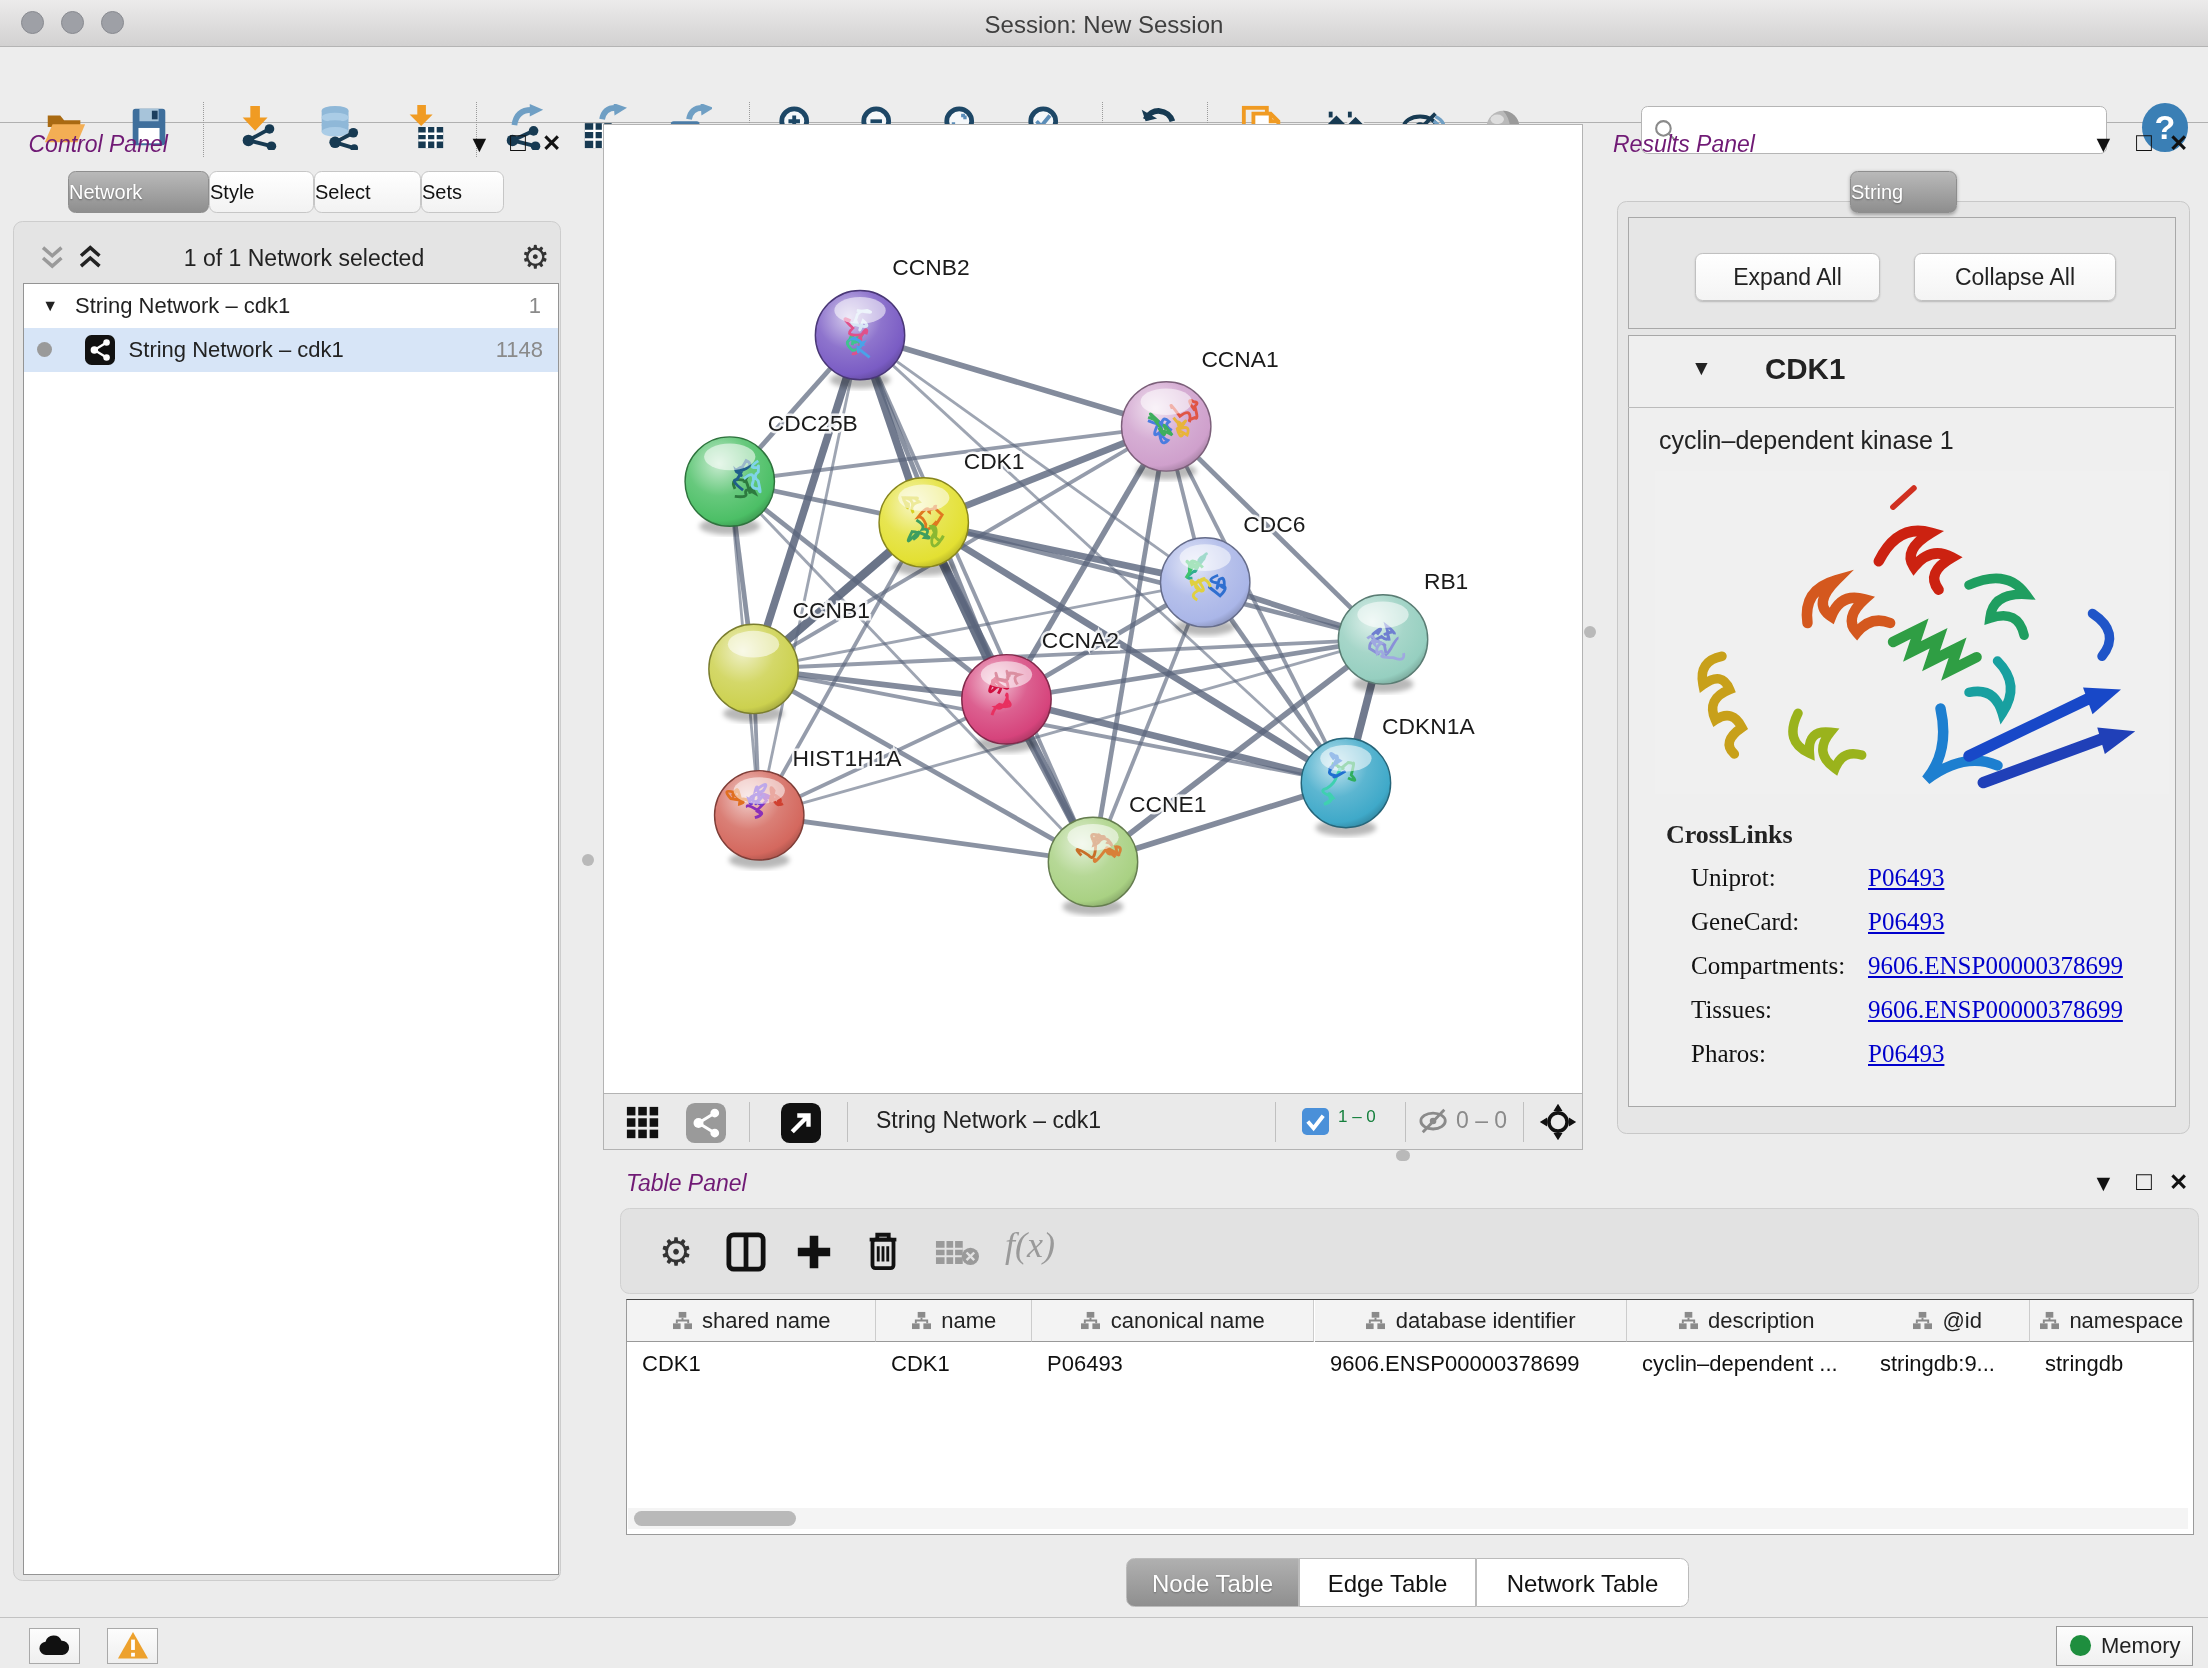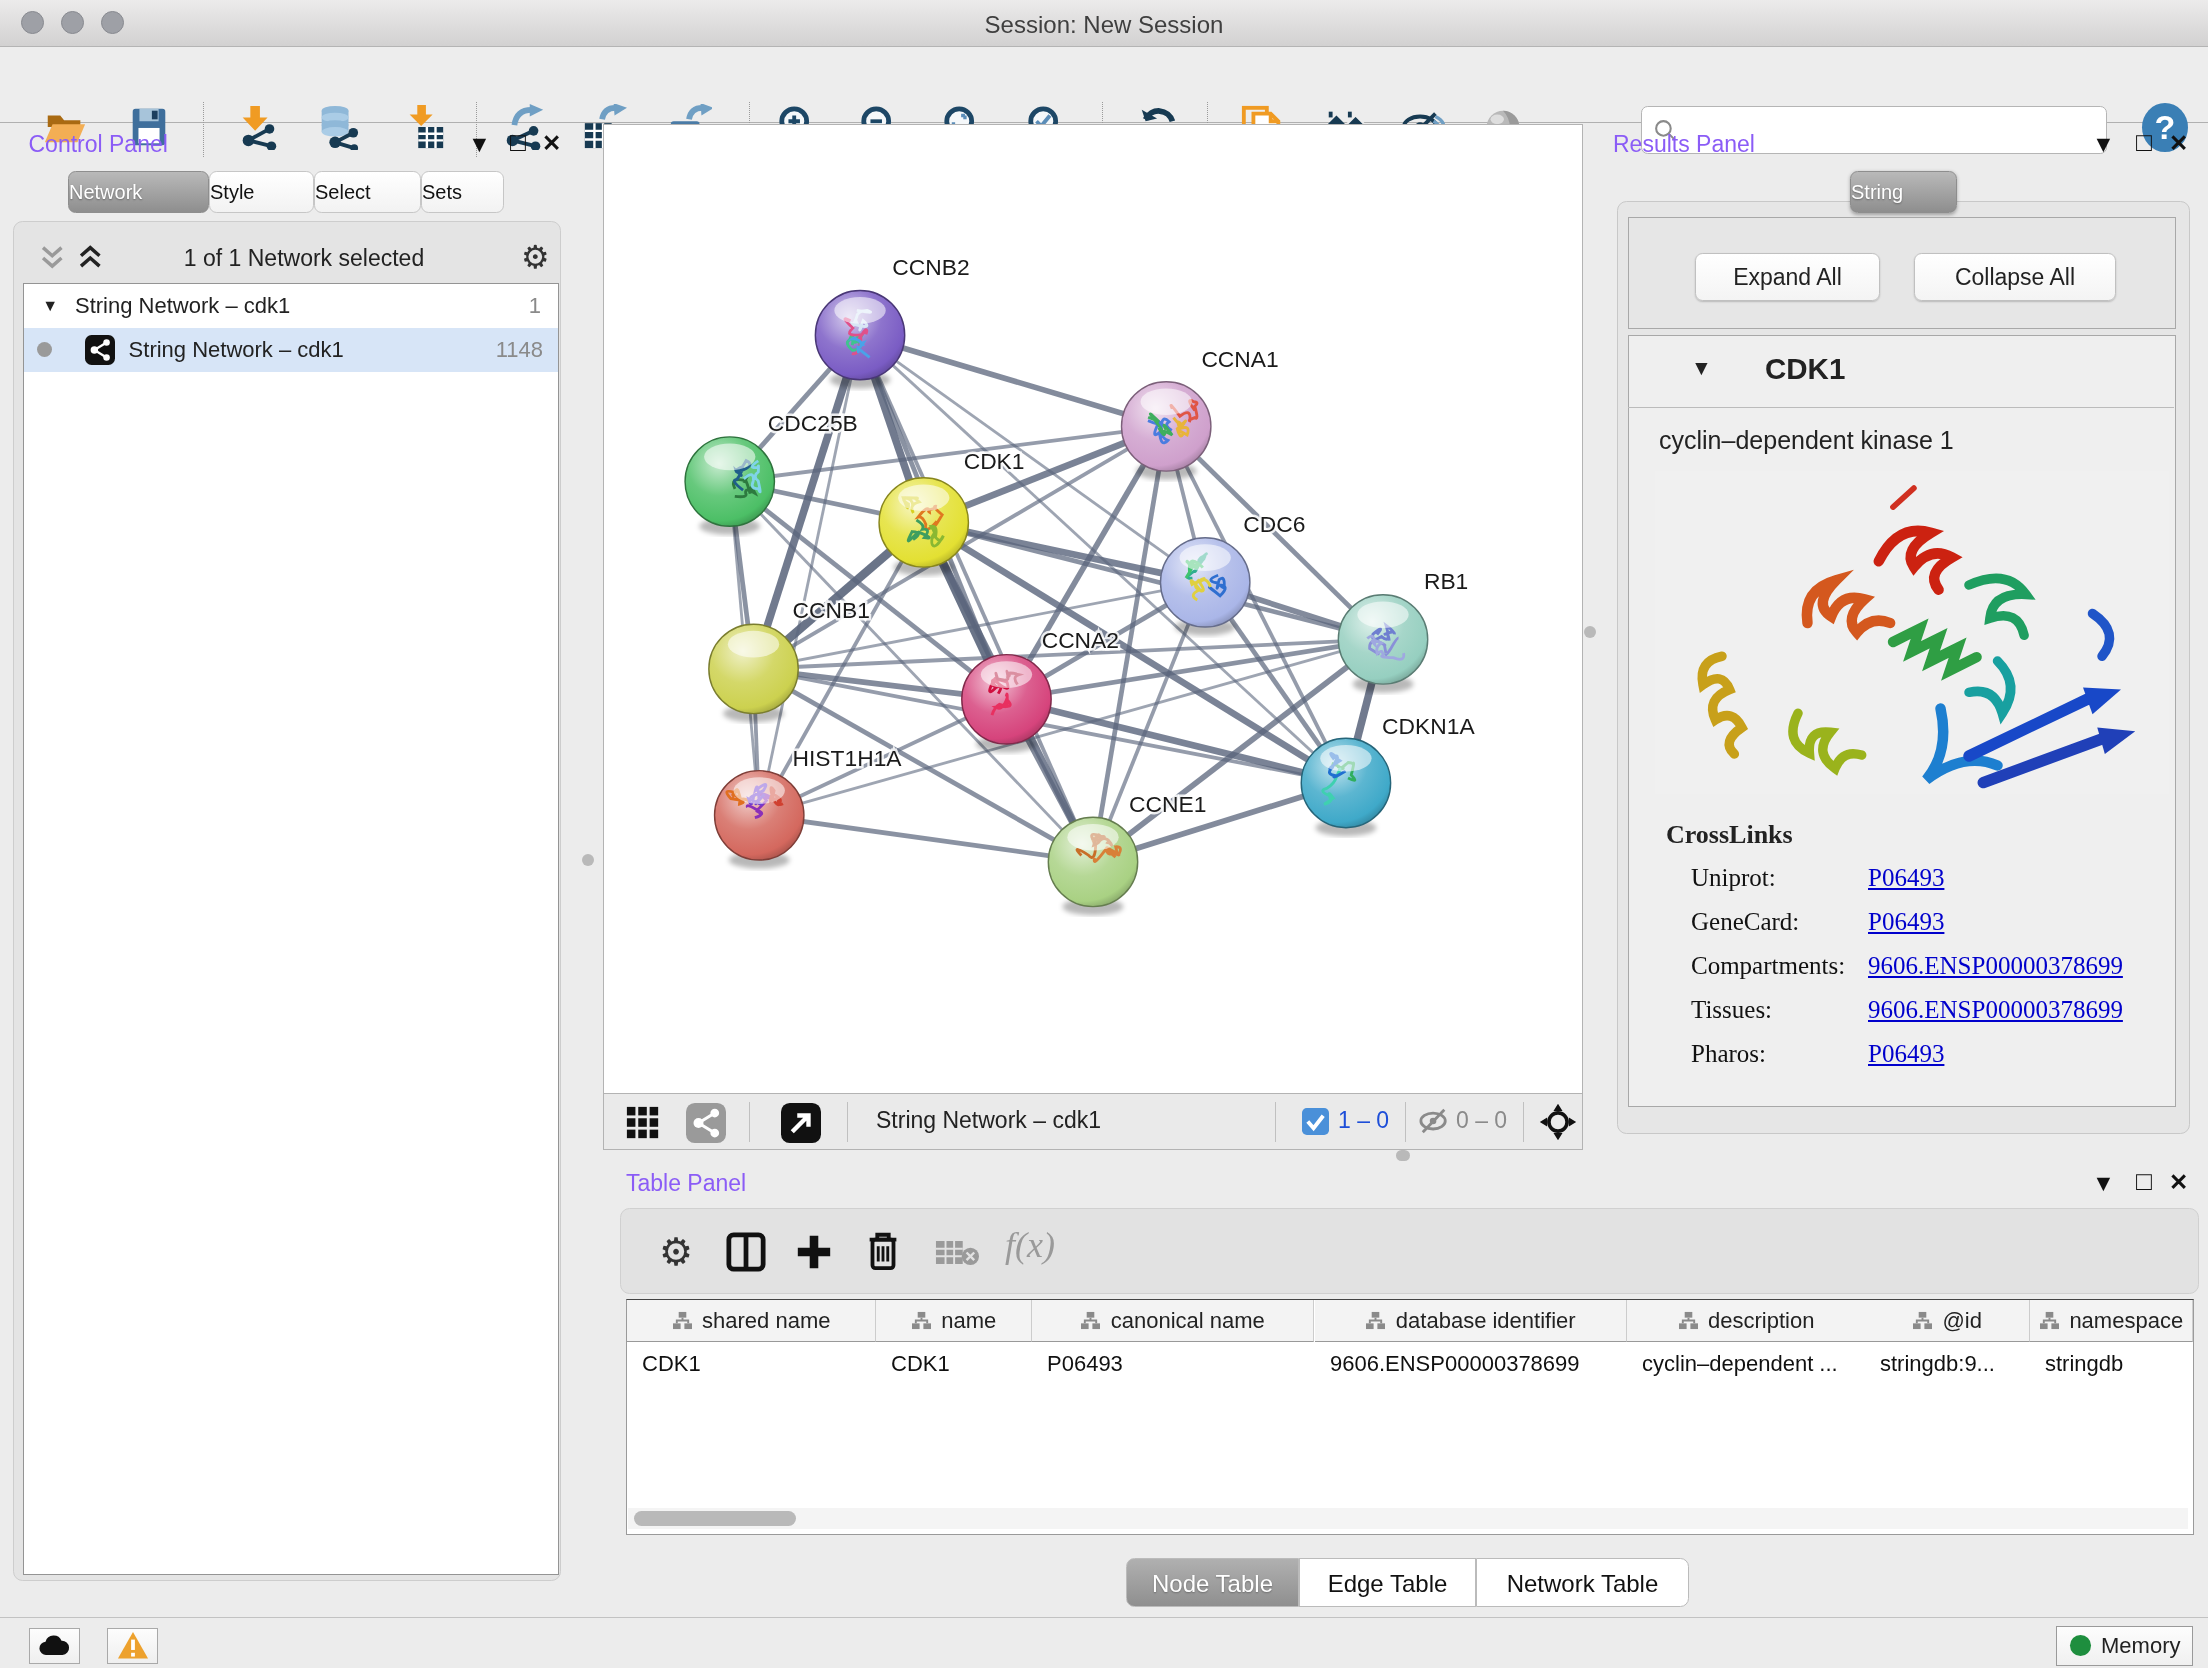--- a/index.html
+++ b/index.html
@@ -14,21 +14,21 @@
   
   #toolbar{left:0;top:47px;width:2208px;height:75px;background:#ededed;border-bottom:1px solid #b0b0b0;}
   .tsep{top:55px;width:0;height:55px;border-left:1.9px dotted #9a9a9a;position:absolute;}
   .ticon{top:57px;width:46px;height:46px;position:absolute;}
   #search-box{left:1641px;top:59px;width:466px;height:48px;background:#fff;border:1px solid #b5b5b5;
               border-radius:6.7px;display:flex;align-items:center;padding-left:11.4px;box-sizing:border-box;}
   #search-input{border:none;outline:none;font-size:21px;flex:1;background:transparent;}
   #help-btn{left:2142px;top:56px;width:46px;height:49px;border-radius:50%;background:#3a7fb5;color:#fff;
             font-size:34px;font-weight:bold;text-align:center;line-height:49px;}
   
-  .phead{font-size:23px;color:#8b5cf6;}
+  .phead{font-size:23px;color:#701a75;font-style:italic;}
   .pctl{font-size:23px;color:#111;font-weight:bold;}
   
   .tab{display:inline-block;text-align:left;font-size:20px;padding:8.6px 0;border:1px solid #c6c6c6;
        background:linear-gradient(#fff,#f2f2f2);color:#111;box-sizing:border-box;}
   .tab.sel{background:linear-gradient(#b9b9b9,#8e8e8e);color:#fff;border-color:#8e8e8e;
            text-shadow:0 1px 1.9px rgba(0,0,0,.35);}
   
   #cp-graypanel{left:13.3px;top:221px;width:546px;height:1358px;background:#e4e4e4;border:1px solid #cdcdcd;border-radius:9.5px;}
   #cp-list{left:23px;top:283px;width:534px;height:1290px;background:#fff;border:1px solid #949494;}
   .tree-row{height:44px;display:flex;align-items:center;font-size:22px;}
@@ -532,21 +532,21 @@
     <rect width="32" height="32" rx="7" fill="#111"></rect>
     <path d="M9 23 21 11M13 10h9v9" stroke="#fff" stroke-width="3.5" fill="none"></path>
   </svg>
   <div class="fsep" style="left:243px"></div>
   <div class="abs" style="left:272px;top:13.3px;font-size:23px;color:#222">String Network – cdk1</div>
   <div class="fsep" style="left:671px"></div>
   <svg class="abs" style="left:698px;top:14.3px" width="27" height="27" viewBox="0 0 28 28">
     <rect width="28" height="28" rx="5" fill="#4a90d9"></rect>
     <path d="M6 14l6 7 10-13" stroke="#fff" stroke-width="4" fill="none"></path>
   </svg>
-  <div class="abs" style="left:734px;top:13.3px;font-size:23px;color:#1d4ed8">1 – 0</div>
+  <div class="abs" style="left:734px;top:13.3px;font-size:17px;color:#15803d">1 – 0</div>
   <div class="fsep" style="left:801px"></div>
   <svg class="abs" style="left:814px;top:12.4px" width="32" height="30" viewBox="0 0 34 32">
     <ellipse cx="16" cy="16" rx="13" ry="8.5" fill="none" stroke="#8a8a8a" stroke-width="3"></ellipse>
     <circle cx="16" cy="16" r="3.5" fill="#8a8a8a"></circle>
     <path d="M28 4 5 28" stroke="#8a8a8a" stroke-width="3"></path>
   </svg>
   <div class="abs" style="left:852px;top:13.3px;font-size:23px;color:#8a8a8a">0 – 0</div>
   <div class="fsep" style="left:919px"></div>
   <svg class="abs" style="left:934px;top:7.6px" width="40" height="40" viewBox="0 0 44 44">
     <circle cx="22" cy="22" r="10" fill="none" stroke="#111" stroke-width="4"></circle>

